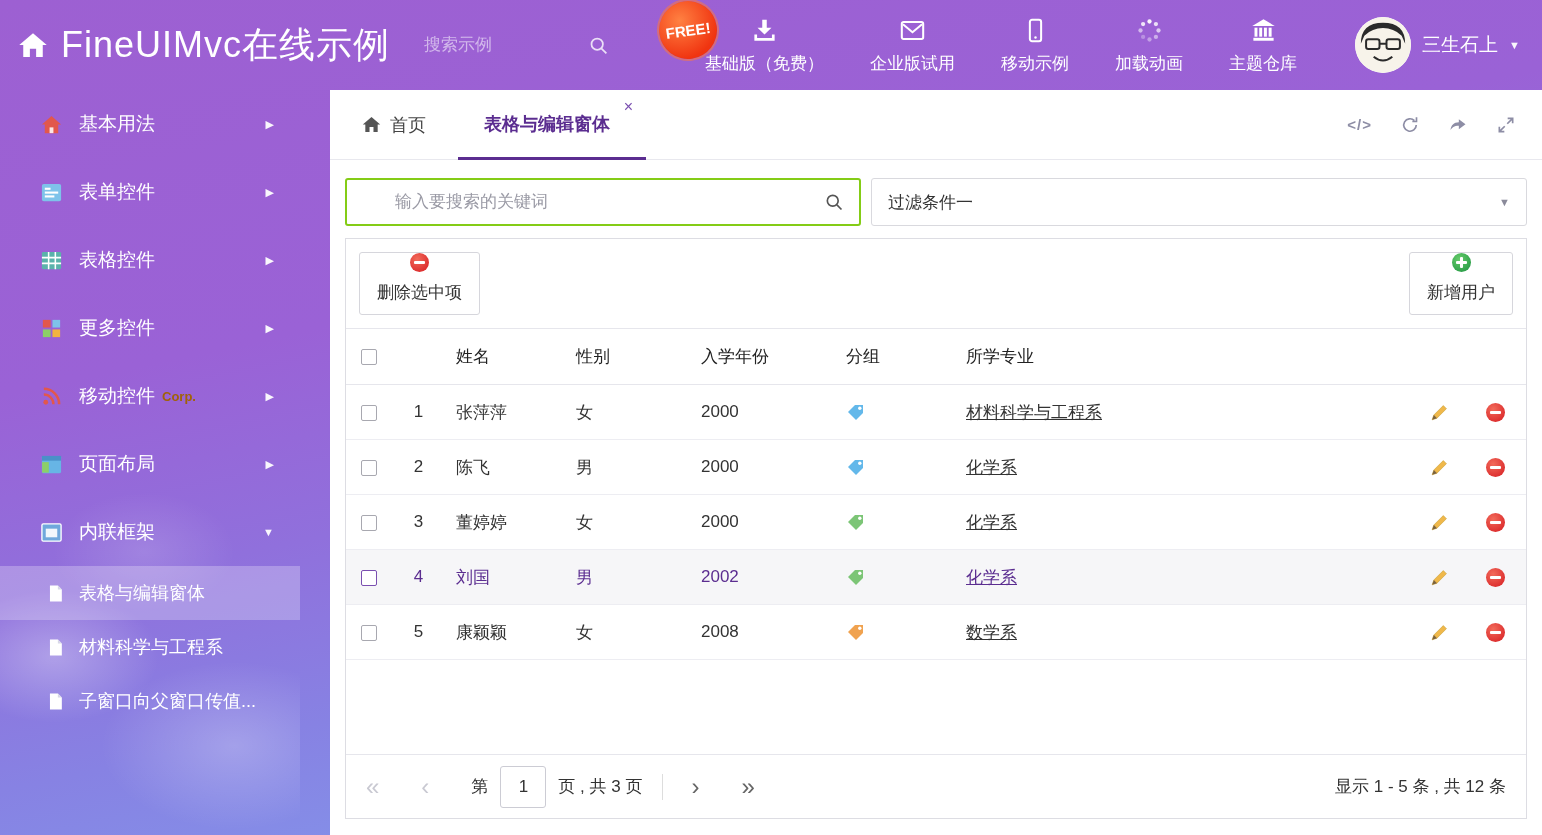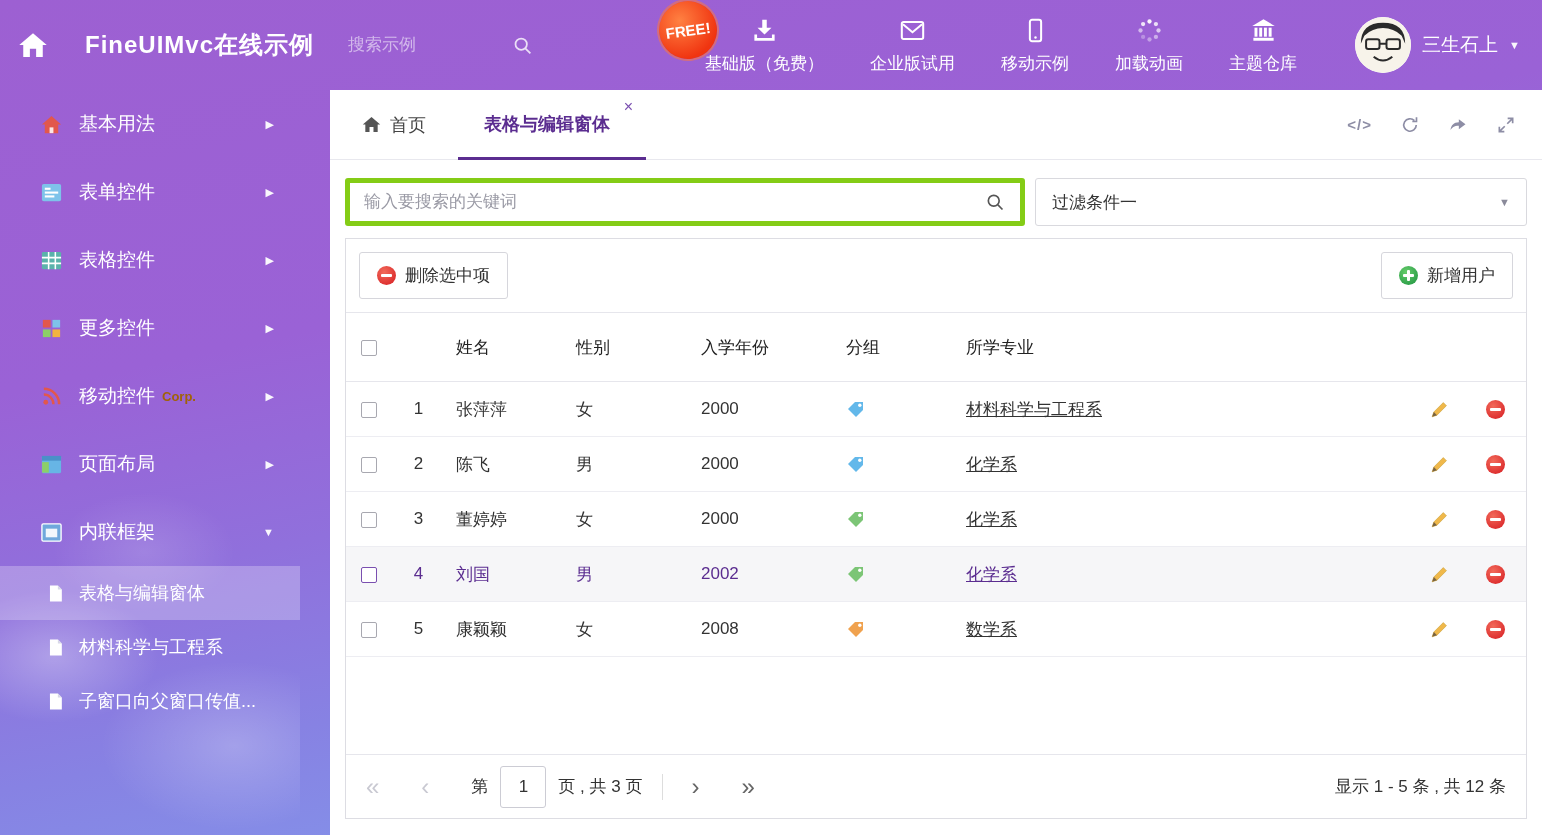--- a/index.html
+++ b/index.html
@@ -8,21 +8,21 @@
   body {
     position:relative;
     background:linear-gradient(168deg,#9d60d2 0%,#9a62d6 34%,#9070dc 52%,#8782e3 68%,#8394ea 84%,#8aa2ef 100%);
   }
 
   
   .topbar { position:absolute; top:0; left:0; width:100%; height:90px;
     display:flex; align-items:center; color:#fff; z-index:5; }
   .brand { display:flex; align-items:center; gap:13px; padding-left:18px; cursor:pointer; }
   .brand-home { width:30px; height:30px; }
-  .brand-title { font-size:24px; font-weight:bold; letter-spacing:1px;margin-left:24px; }
+  .brand-title { font-size:36px; font-weight:normal; letter-spacing:1px; }
   .topsearch { display:flex; align-items:center; margin-left:34px; width:212px; }
   .topsearch input { background:transparent; border:none; outline:none; color:#fff;
     font-size:17px; width:152px; font-family:inherit; }
   .topsearch input::placeholder { color:rgba(255,255,255,.55); }
   .topsearch svg { width:21px; height:21px; color:rgba(255,255,255,.8); margin-left:12px; }
 
   .topnav { margin-left:auto; display:flex; align-items:center; gap:46px; }
   .topnav-item { position:relative; display:flex; flex-direction:column; align-items:center;
     gap:8px; font-size:17px; cursor:pointer; padding-top:2px; }
   .tn-icon { width:27px; height:27px; }
@@ -68,53 +68,53 @@
     font-size:18px; font-weight:bold; color:#5b2d90; border-bottom:3px solid #5b2d90;
     margin-bottom:-1px; cursor:pointer; }
   .tab-close { position:absolute; top:9px; right:13px; font-size:16px; font-weight:normal;
     color:#7a4fb0; line-height:1; cursor:pointer; }
   .tab-actions { margin-left:auto; display:flex; align-items:center; gap:28px;
     padding-right:26px; color:#8d8da5; }
   .ta-code { font-size:15px; font-weight:bold; letter-spacing:1px; cursor:pointer; }
   .ta-svg { width:20px; height:20px; cursor:pointer; }
 
   .filterrow { flex:none; display:flex; gap:10px; padding:18px 15px 12px; }
-  .searchbox { width:680px; flex:none; height:48px; border:5px solid #84cc16;
-    border-radius:3px; display:flex; align-items:center; }
+  .searchbox { width:516px; flex:none; height:48px; border:2px solid #84cc16;
+    border-radius:3px; display:flex; align-items:center;padding-left:34px; }
   .searchbox input { flex:1; border:none; outline:none; font-size:17px; color:#333;
     padding:0 14px; background:transparent; font-family:inherit; }
   .searchbox input::placeholder { color:#9a9aa5; }
   .sb-btn { width:50px; height:100%; border:none; background:none; display:flex;
     align-items:center; justify-content:center; color:#555; cursor:pointer; }
   .sb-btn svg { width:20px; height:20px; }
   .dropdown { flex:1; height:48px; border:1px solid #d9d9de; border-radius:3px;
     display:flex; align-items:center; padding:0 16px; font-size:17px; color:#333; cursor:pointer; }
   .dd-caret { margin-left:auto; font-size:11px; color:#8a8a9a; }
 
   .panel { flex:1; margin:0 15px 16px; border:1px solid #dddde3; display:flex;
     flex-direction:column; min-height:0; }
   .toolbar { flex:none; display:flex; align-items:center; padding:13px; }
-  .btn { display:inline-flex; align-items:center; gap:9px; height:47px; padding:0 17px;
+  .btn { display:inline-flex; align-items:center; gap:9px; height:63px; padding:0 17px;
     background:#fff; border:1px solid #d6d6dc; border-radius:3px; font-size:17px;
-    color:#333; cursor:pointer; font-family:inherit; }
+    color:#333; cursor:pointer; font-family:inherit;flex-direction:column; }
   .btn-right { margin-left:auto; }
 
   .ic-minus, .ic-plus { width:19px; height:19px; border-radius:50%; display:inline-block;
     position:relative; flex:none; }
   .ic-minus { background:radial-gradient(circle at 38% 32%, #f26a5a, #dd2f2f 75%); }
   .ic-plus  { background:radial-gradient(circle at 38% 32%, #66cc6a, #2ea04a 75%); }
   .ic-minus::after, .ic-plus::after { content:""; position:absolute; left:4px; right:4px;
     top:8px; height:3px; background:#fff; border-radius:1px; }
   .ic-plus::before { content:""; position:absolute; top:4px; bottom:4px; left:8px;
     width:3px; background:#fff; border-radius:1px; }
   .ic-del { cursor:pointer; }
 
   .thead, .trow { display:grid; grid-template-columns:50px 45px 120px 125px 145px 120px 1fr 50px 62px;
     align-items:center; flex:none; }
-  .thead { height:70px; border-top:1px solid #e6e6ec; border-bottom:1px solid #e6e6ec;
+  .thead { height:57px; border-top:1px solid #e6e6ec; border-bottom:1px solid #e6e6ec;
     font-size:17px; color:#222; }
   .trow { height:55px; border-bottom:1px solid #ededf2; font-size:17px; color:#333; }
   .cell { padding-left:15px; }
   .c-num { padding-left:0; text-align:center; }
   .c-edit, .c-del { padding-left:0; display:flex; justify-content:center; }
   .checkbox { width:16px; height:16px; border:1.5px solid #a8a8b0; border-radius:2px;
     background:#fff; display:inline-block; cursor:pointer; vertical-align:middle; }
   .major-link { color:#333; text-decoration:underline; cursor:pointer; }
   .tag { width:20px; height:20px; display:block; }
   .pencil { width:21px; height:21px; cursor:pointer; }

